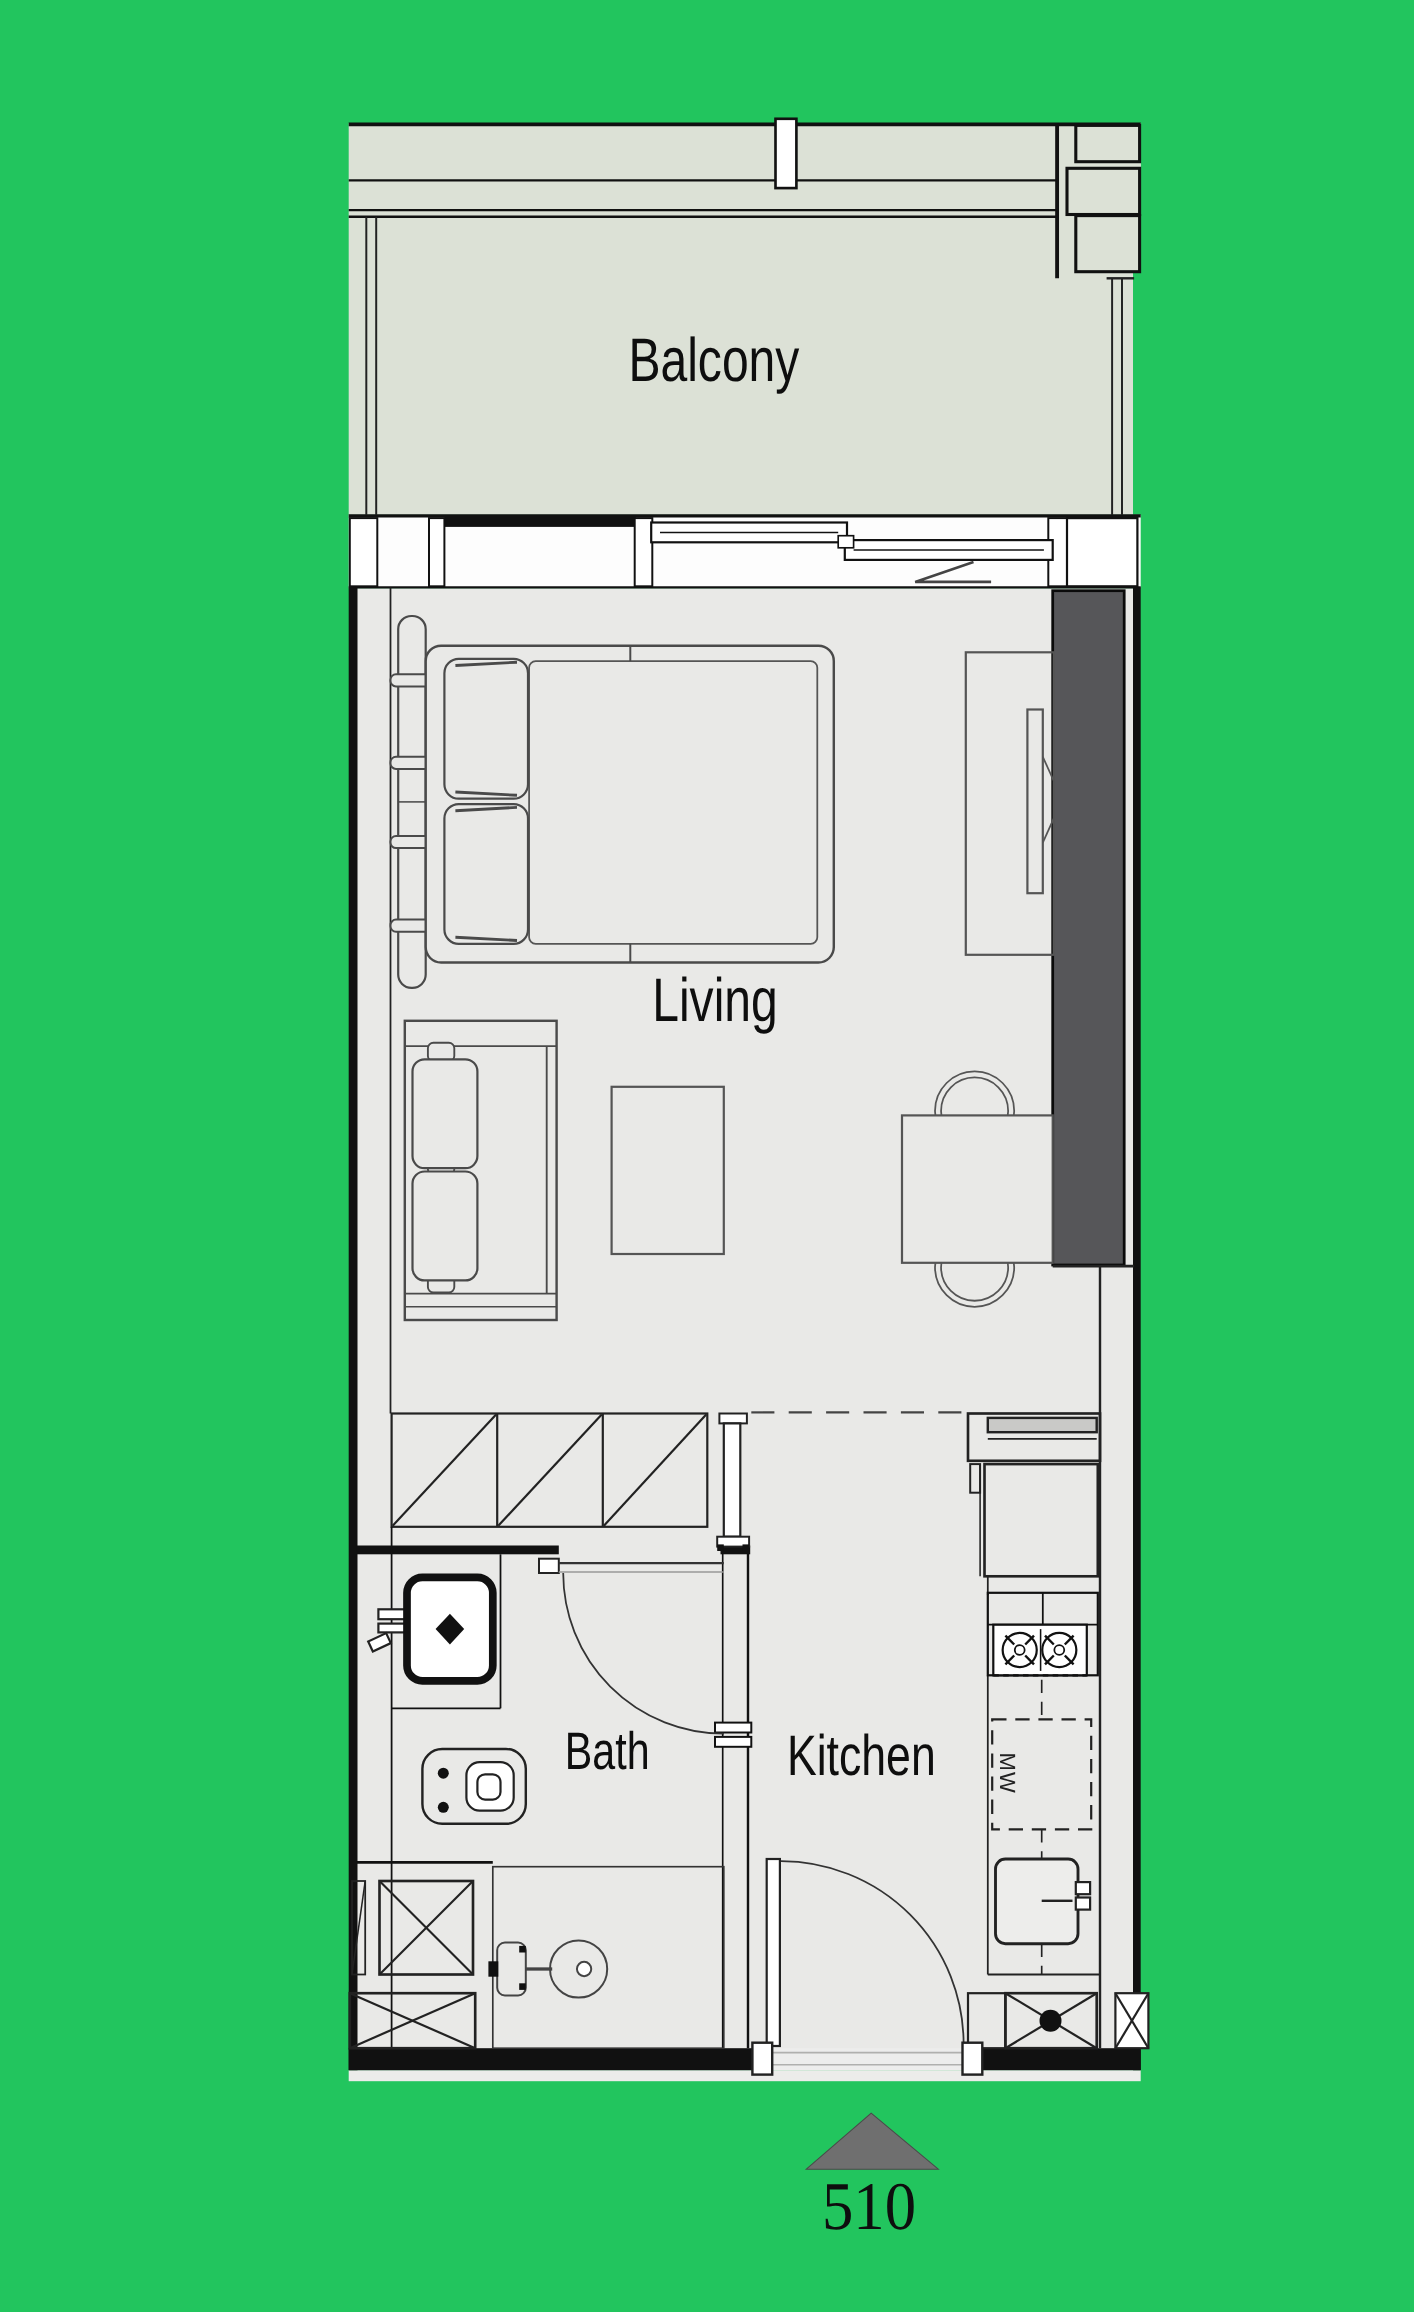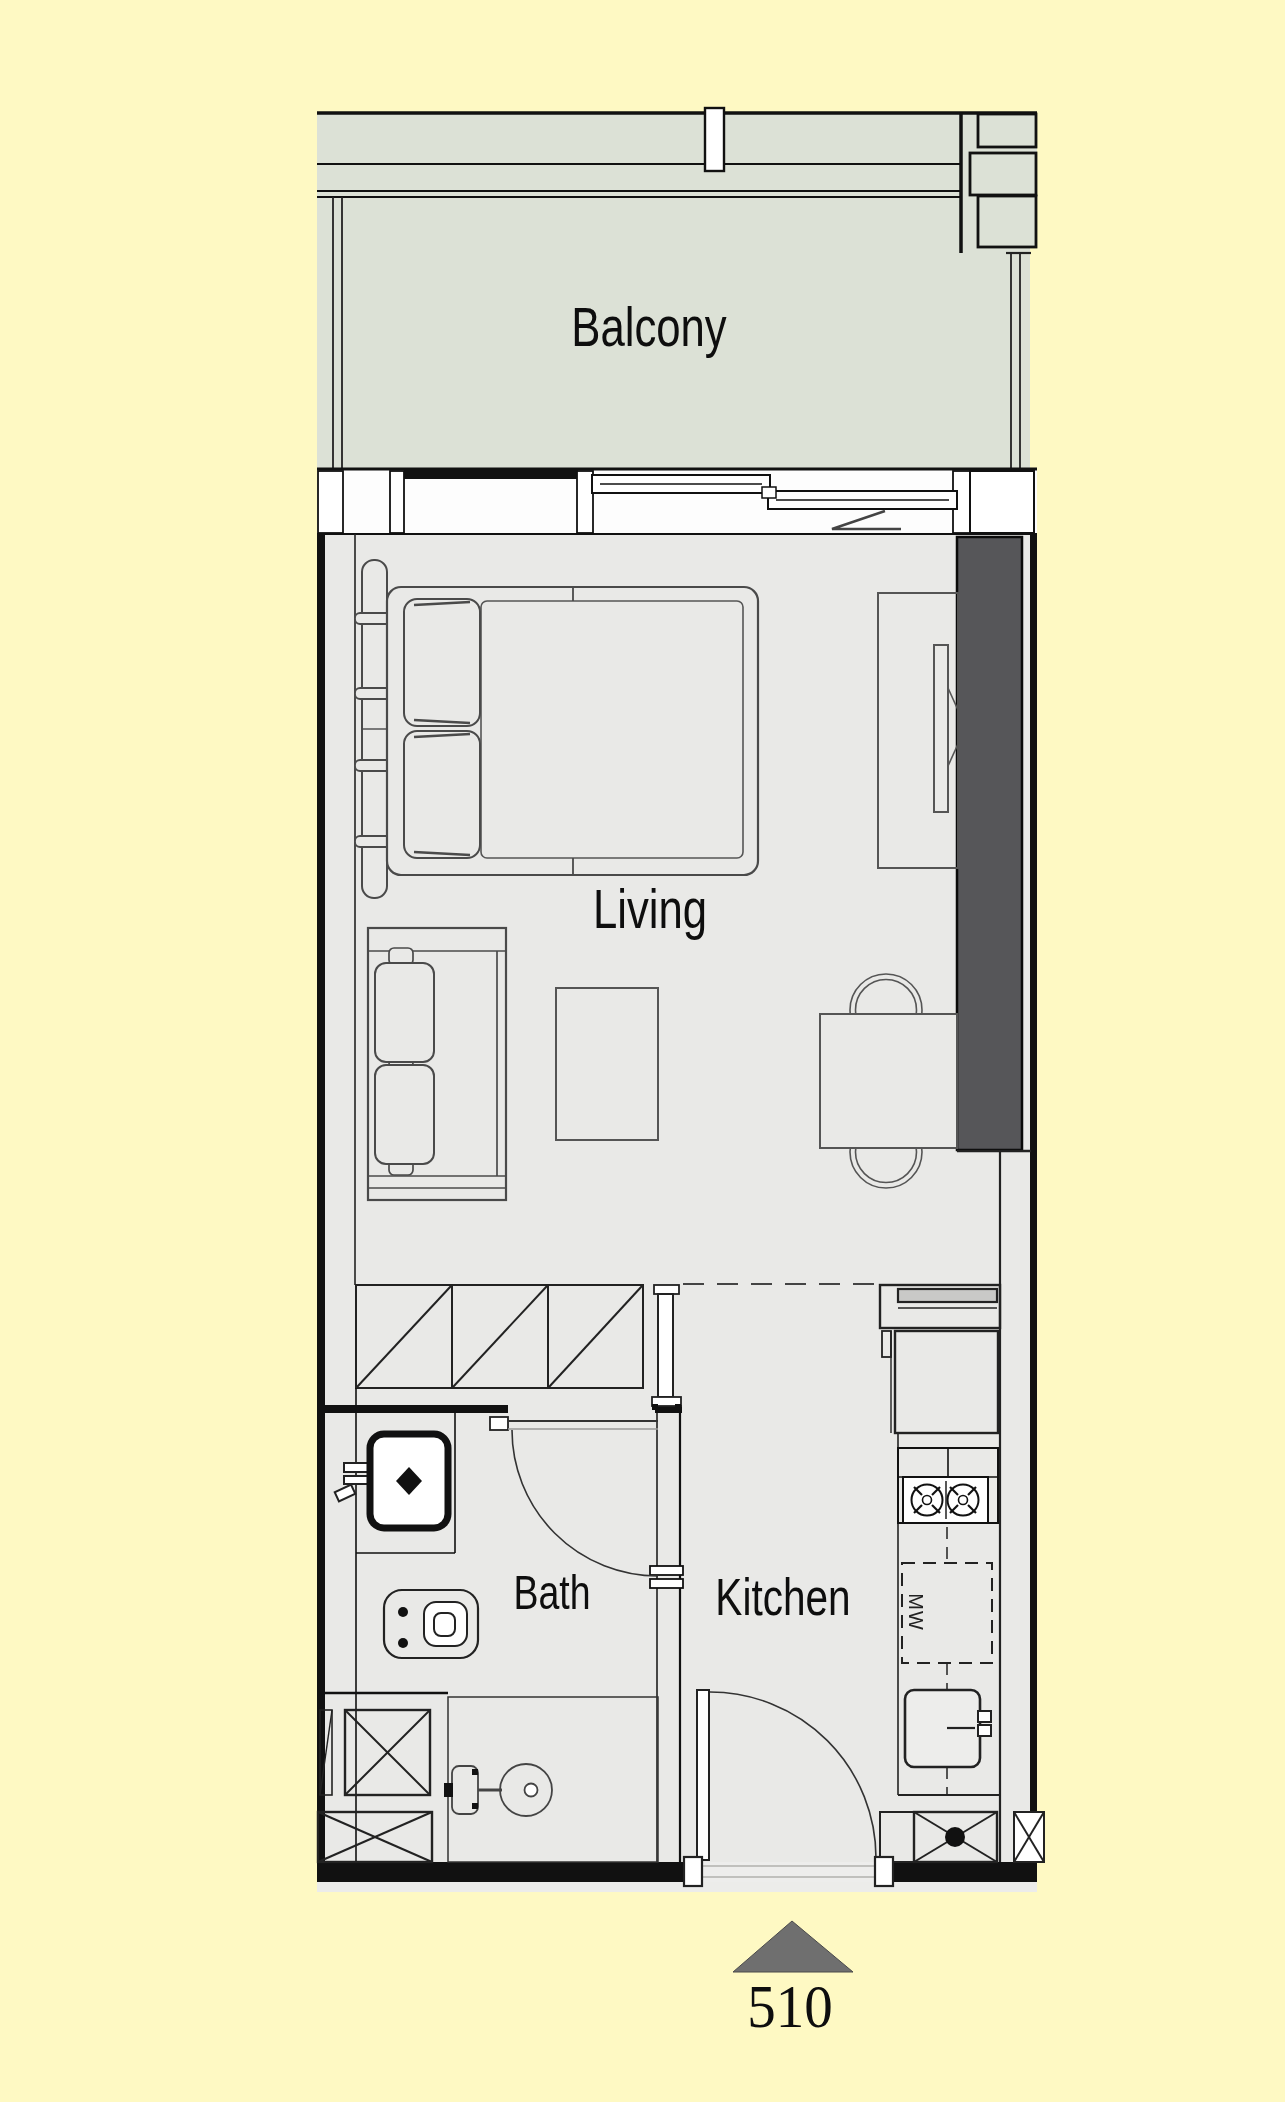--- a/index.html
+++ b/index.html
@@ -1,16 +1,16 @@
 <!DOCTYPE html>
 <html><head>
 <meta charset="utf-8">
 <style>
   html,body{margin:0;padding:0;background:#ffffff;}
-  .plan{position:relative;width:1285px;height:2102px;background:#fef9c3;overflow:hidden;
+  .plan{position:relative;width:1285px;height:2102px;background:#22c55e;overflow:hidden;
         font-family:"Liberation Sans",sans-serif;}
   .fill{position:absolute;}
   .balcony-fill{left:317px;top:197px;width:713px;height:271px;background:#dce1d6;}
   .topband-fill{left:317px;top:112px;width:720px;height:85px;background:#dce1d6;}
   .topcorner-fill{left:961px;top:112px;width:76px;height:135px;background:#dce1d6;}
   .windowband-fill{left:317px;top:468px;width:720px;height:67px;background:#fdfdfd;}
   .floor-fill{left:324px;top:535px;width:707px;height:1347px;background:#e9e9e7;}
   .threshold-fill{left:701px;top:1862px;width:176px;height:20px;background:#ededec;}
   .shadow-fill{left:317px;top:1882px;width:720px;height:10px;background:#ececea;}
   .overlay{position:absolute;left:0;top:0;}

